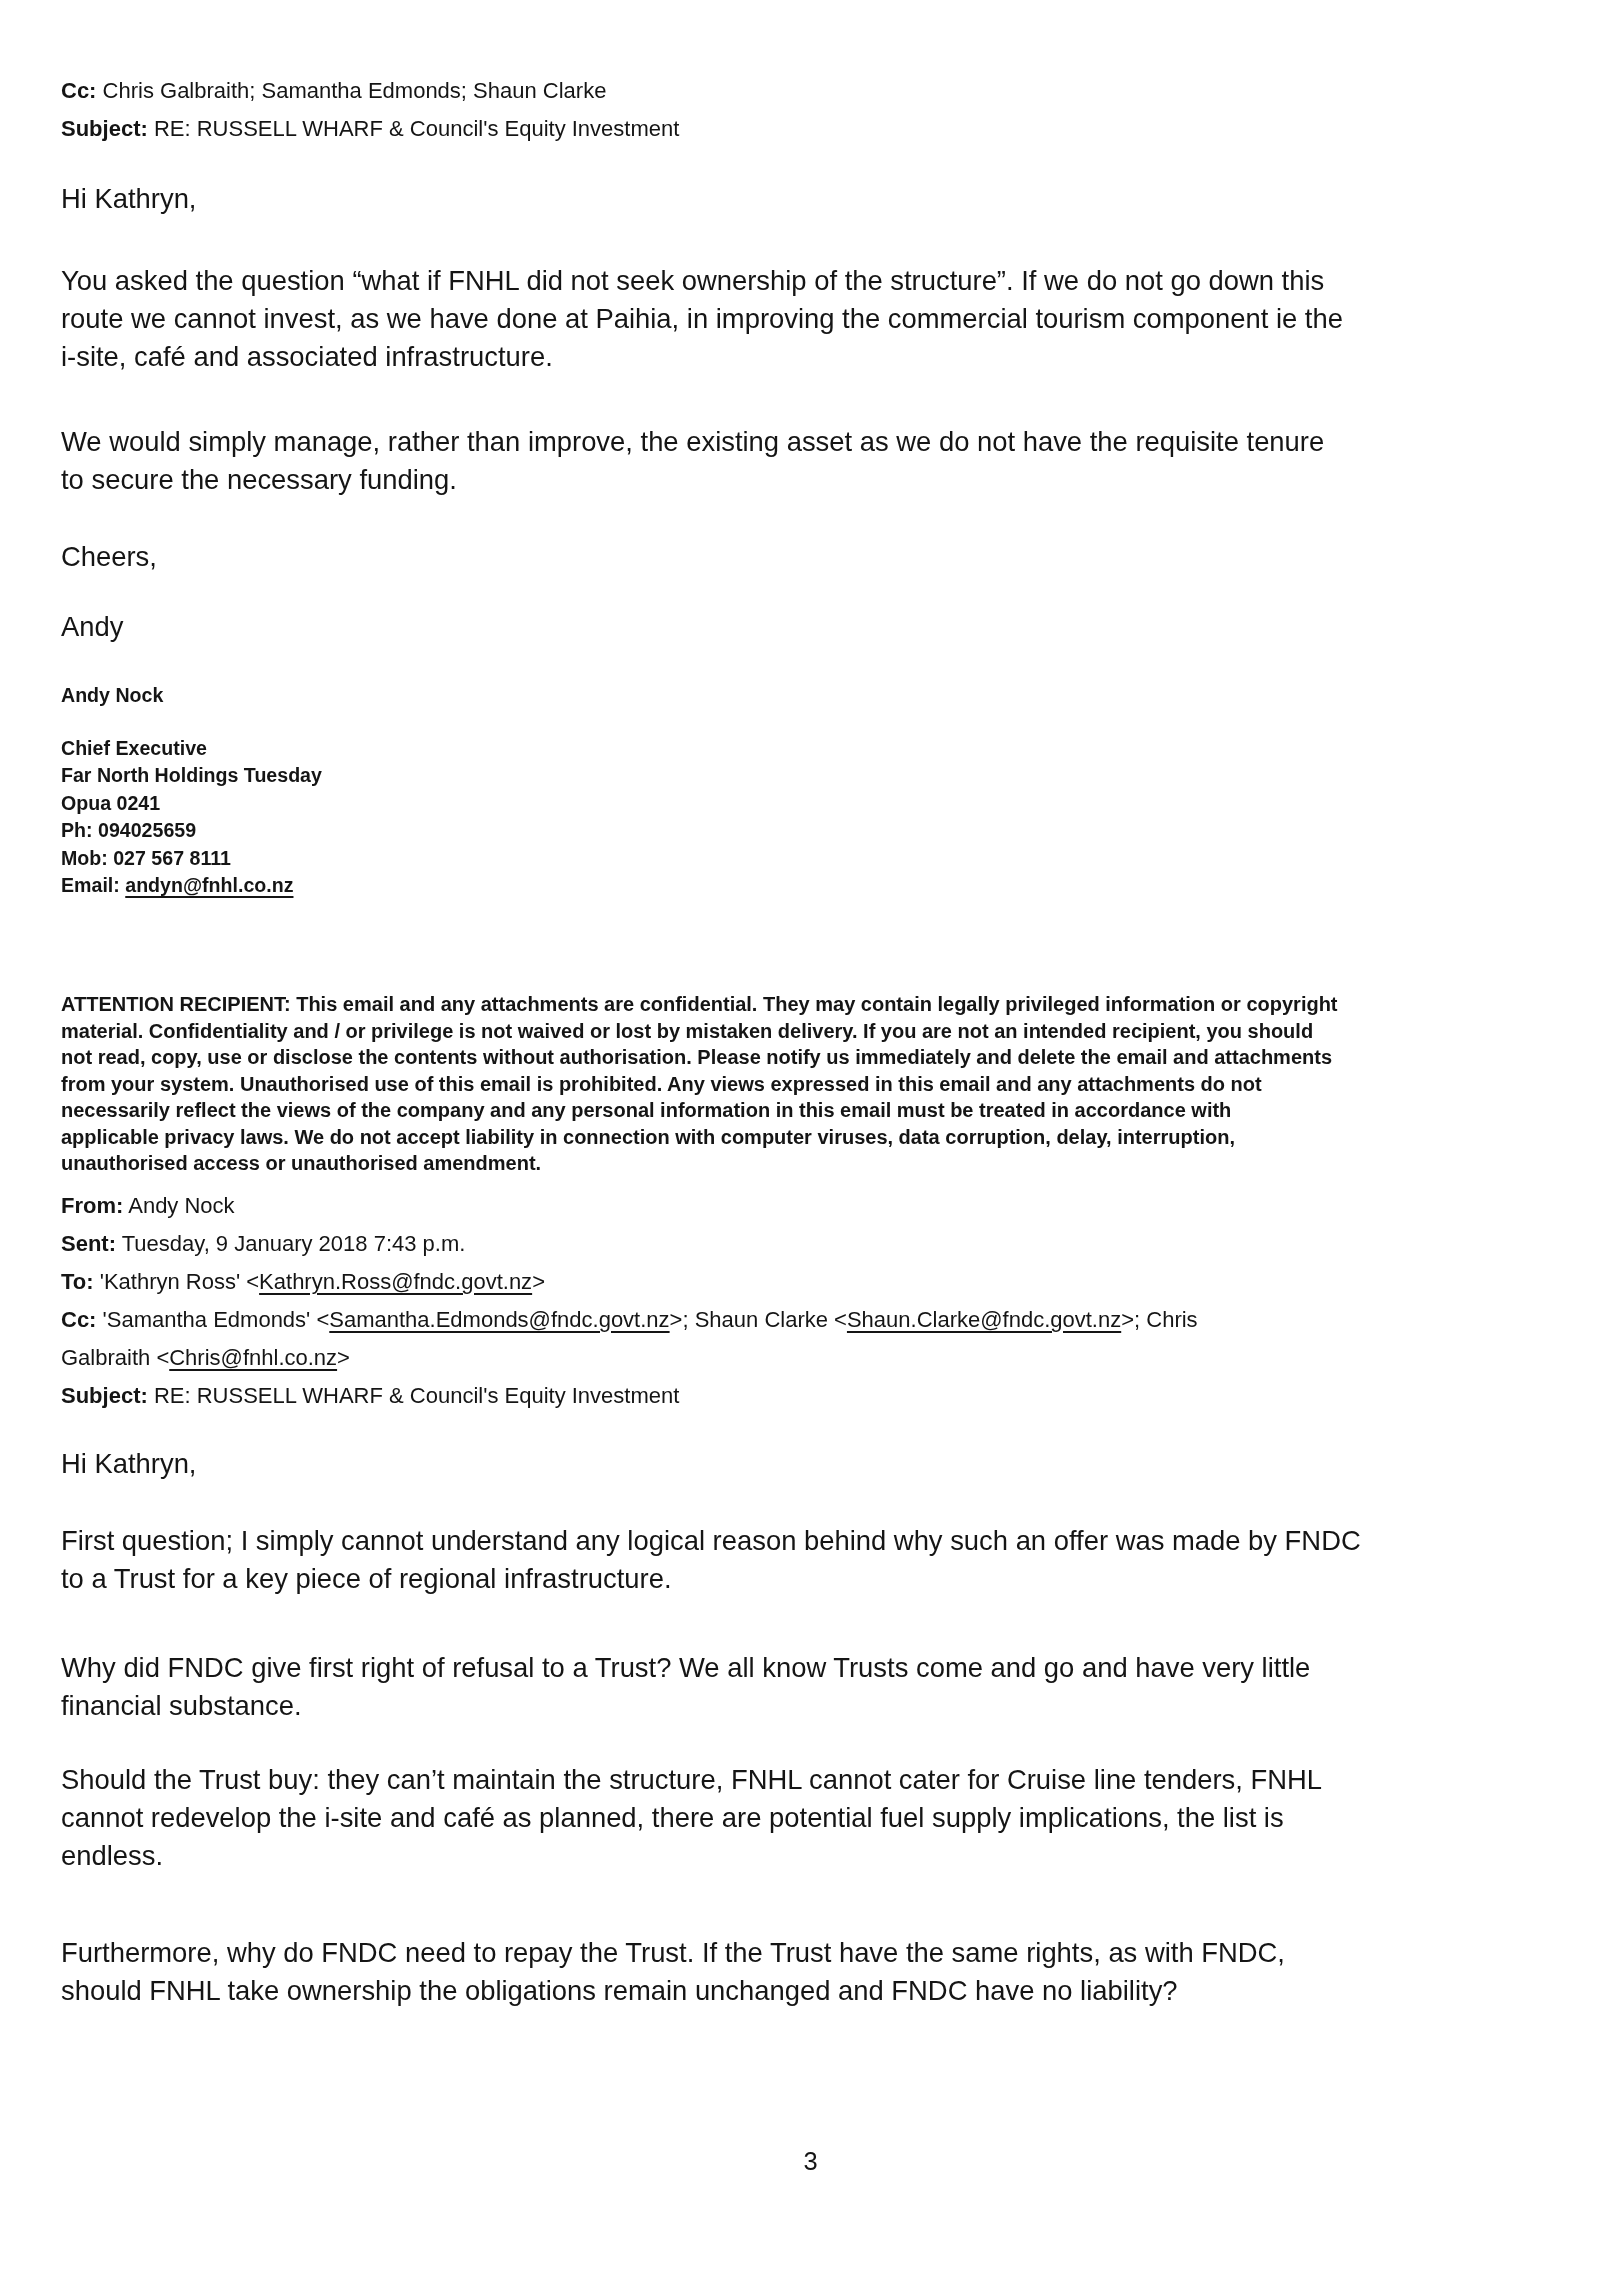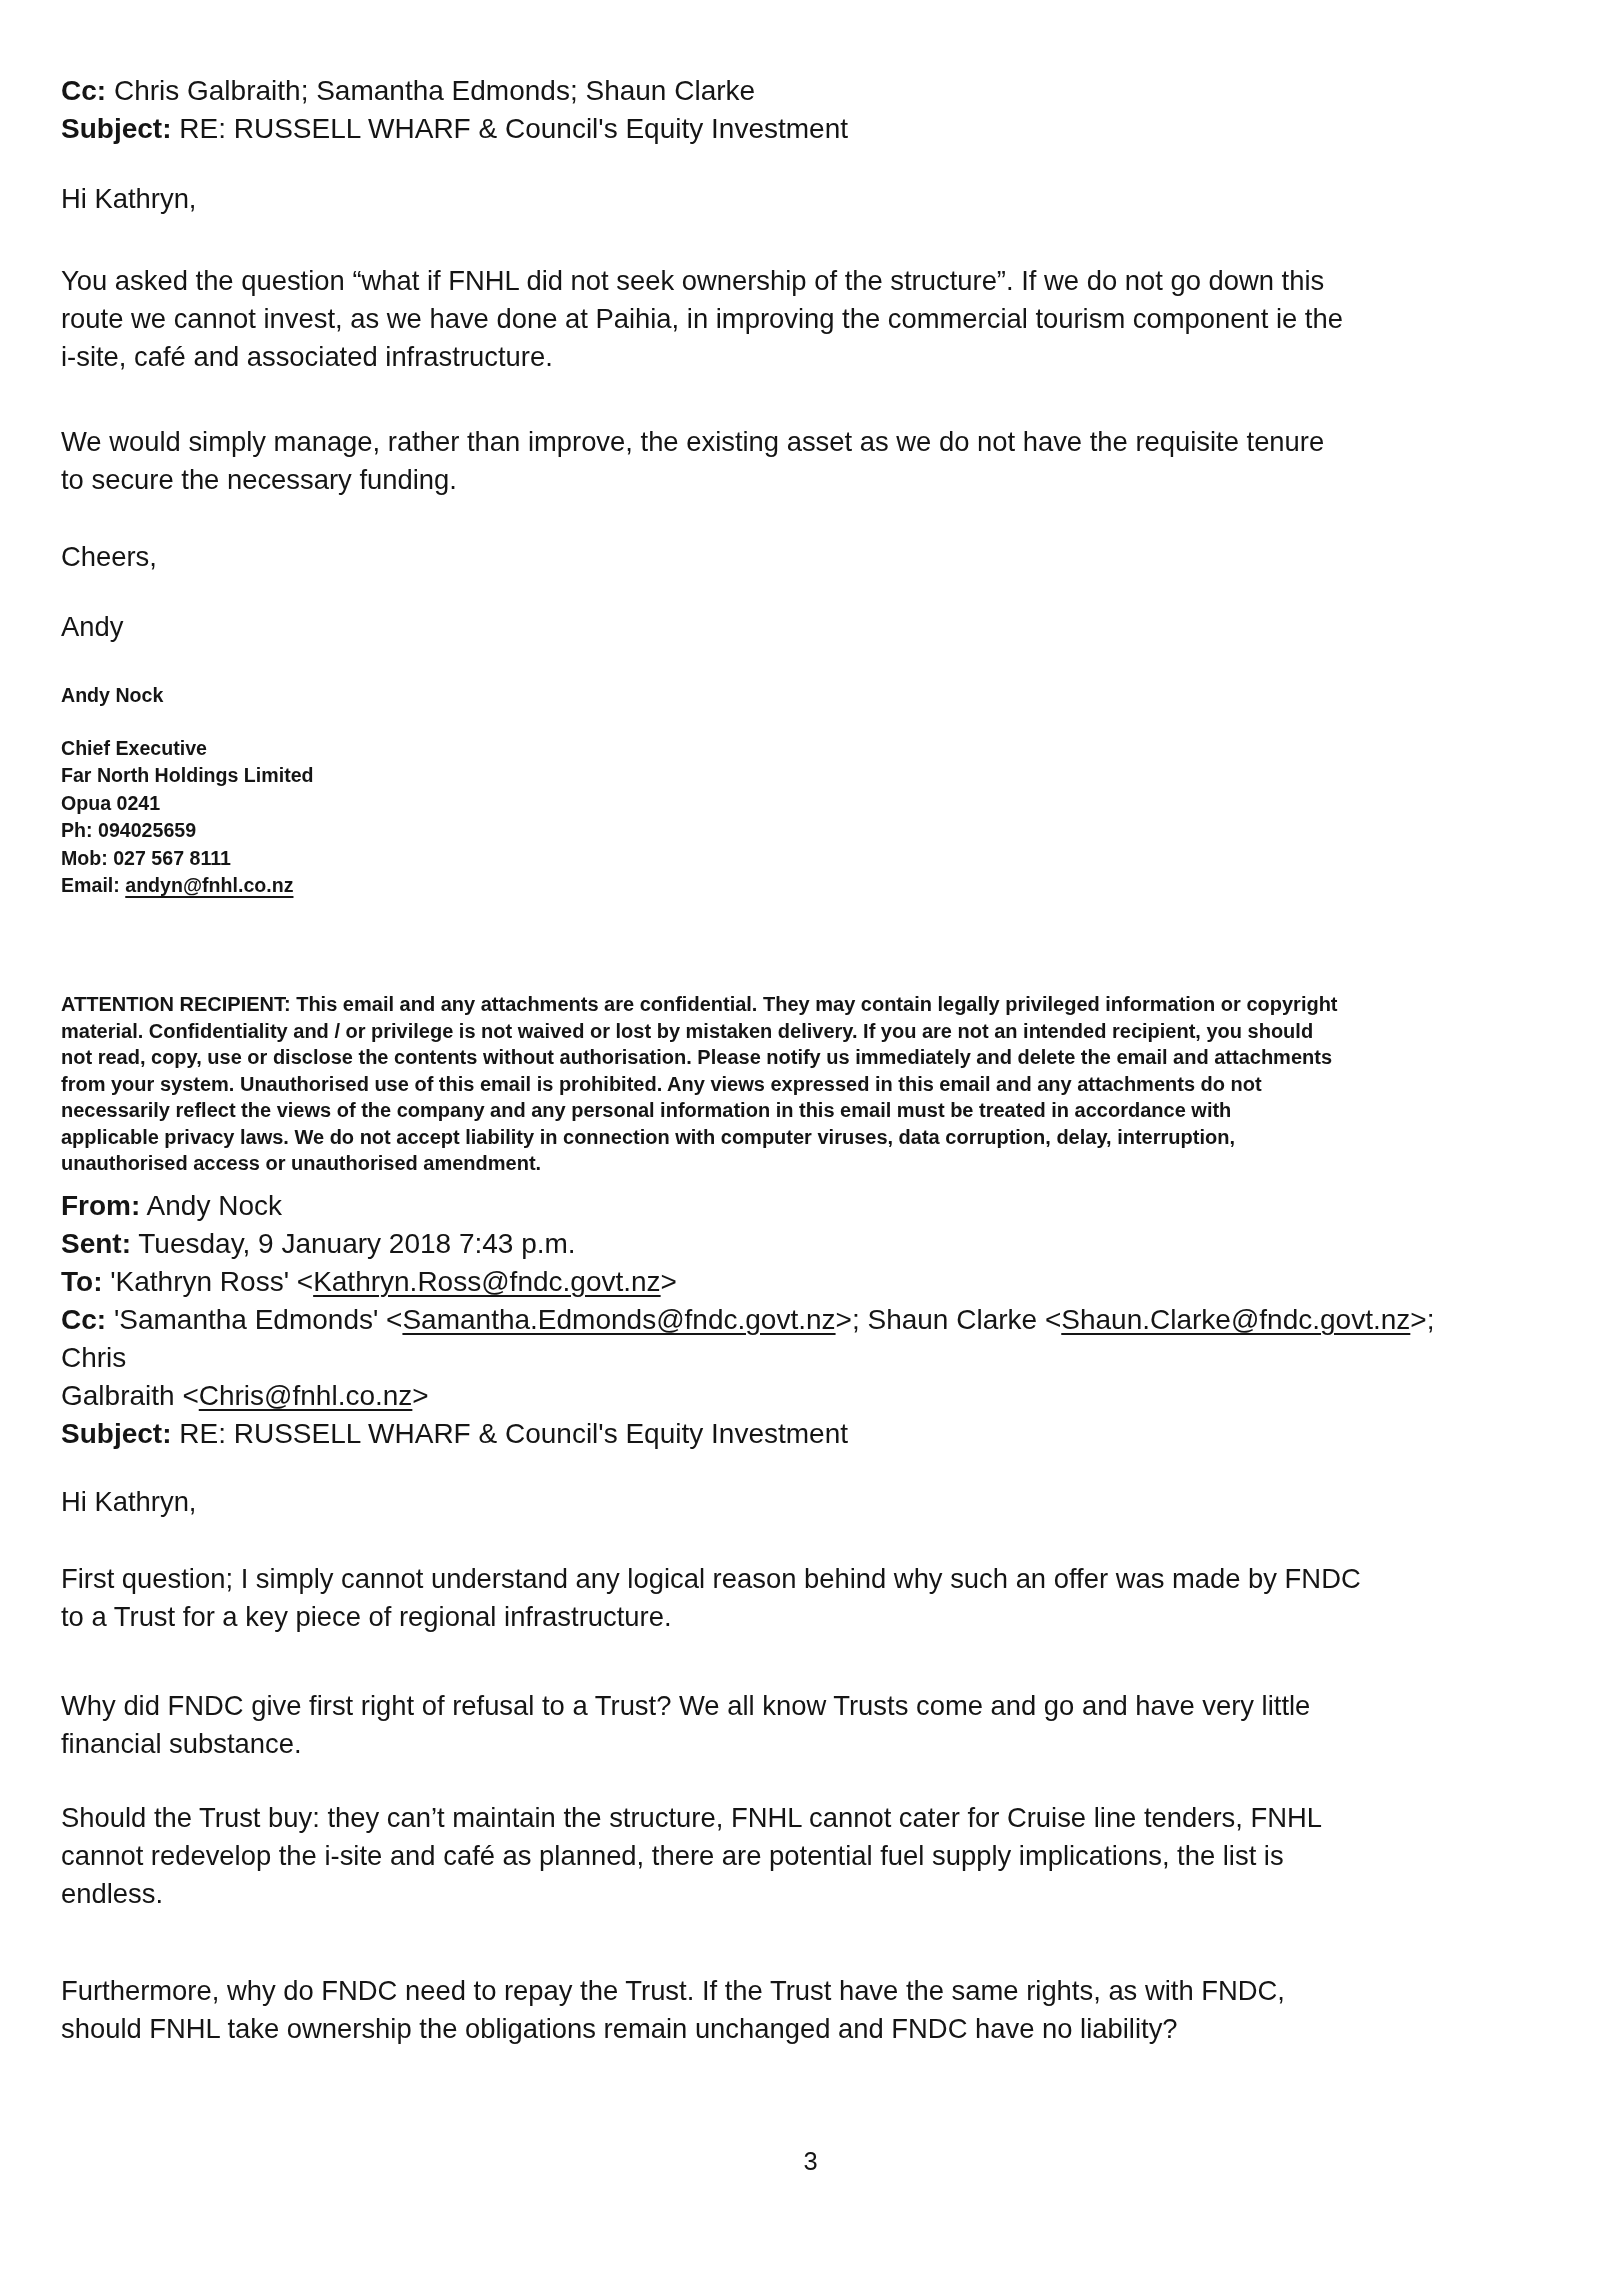--- a/index.html
+++ b/index.html
@@ -11,21 +11,21 @@
     font-family: "Liberation Sans", sans-serif;
     position: relative;
     overflow: hidden;
   }
   .content {
     padding: 72px 0 0 61px;
     width: 1441px;
   }
   .line {
     margin: 0;
-    font-size: 28px;
+    font-size: 22px;
     line-height: 38px;
     white-space: pre-wrap;
   }
   .para {
     margin: 0;
     font-size: 27.4px;
     line-height: 38px;
     white-space: pre-line;
   }
   .b { font-weight: bold; }
@@ -71,21 +71,21 @@
 i-site, café and associated infrastructure.</p>
   <p class="para" style="margin-top:47px">We would simply manage, rather than improve, the existing asset as we do not have the requisite tenure
 to secure the necessary funding.</p>
   <p class="para" style="margin-top:39px">Cheers,</p>
   <p class="para" style="margin-top:32px">Andy</p>
 
   <div>
     <p class="sigline" style="margin-top:36px">Andy Nock</p>
     <div style="margin-top:25.5px">
       <p class="sigline">Chief Executive</p>
-      <p class="sigline">Far North Holdings Limited</p>
+      <p class="sigline">Far North Holdings Tuesday</p>
       <p class="sigline">Opua 0241</p>
       <p class="sigline">Ph: 094025659</p>
       <p class="sigline">Mob: 027 567 8111</p>
       <p class="sigline"><span>Email: </span><span class="u">andyn@fnhl.co.nz</span></p>
     </div>
   </div>
 
   <p class="disclaimer" style="margin-top:92px">ATTENTION RECIPIENT: This email and any attachments are confidential. They may contain legally privileged information or copyright
 material. Confidentiality and / or privilege is not waived or lost by mistaken delivery. If you are not an intended recipient, you should
 not read, copy, use or disclose the contents without authorisation. Please notify us immediately and delete the email and attachments

